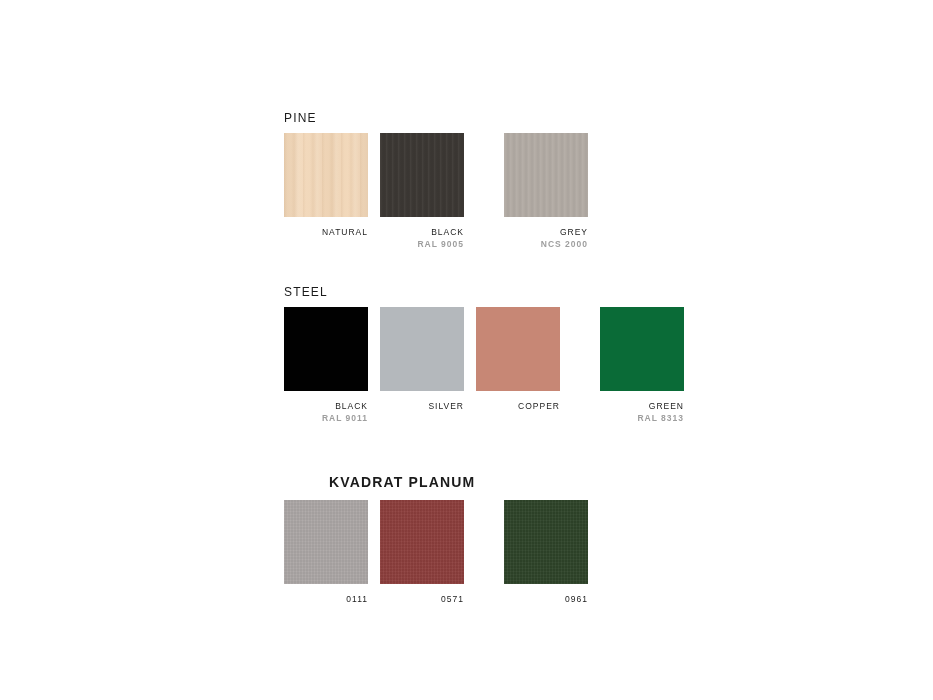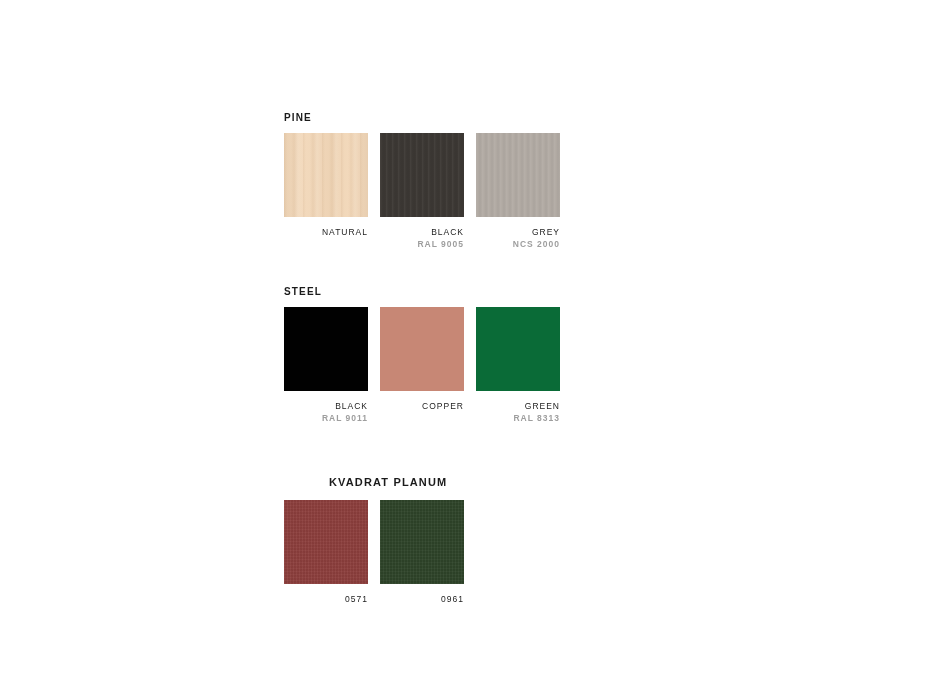--- a/index.html
+++ b/index.html
@@ -19,51 +19,51 @@
     position: absolute;
     left: 284px;
     top: 112px;
     width: 460px;
   }
 
   
   .section { position: relative; }
 
   .section-title {
-    font-size: 10px;
+    font-size: 12px;
     letter-spacing: 1.15px;
     color: #1b1b1b;
-    font-weight: 700;
+    font-weight: 400;
     line-height: 12px;
     text-transform: uppercase;
     white-space: nowrap;
   }
 
   .sub-title {
-    font-size: 11px;
+    font-size: 14px;
     letter-spacing: 1.15px;
     color: #1b1b1b;
     font-weight: 700;
     line-height: 12px;
     text-transform: uppercase;
     white-space: nowrap;
     padding-left: 45px;
   }
 
   .swatch-row {
     display: flex;
     flex-direction: row;
     align-items: flex-start;
   }
 
   .swatch-cell {
     width: 84px;
     margin-right: 12px;
   }
-  .swatch-cell:last-child { margin-right: 0; }
+  .swatch-cell:last-child { margin-right: 0; margin-left: 28px; }
 
   .swatch {
     width: 84px;
     height: 84px;
     position: relative;
     overflow: hidden;
   }
 
   
   .tex-wood::after {
@@ -197,20 +197,27 @@
     <div class="swatch-row">
 
       <div class="swatch-cell">
         <div class="swatch tex-flat" style="background-color: rgb(1, 1, 1);"></div>
         <div class="labels">
           <div class="swatch-label">BLACK</div>
           <div class="swatch-code">RAL 9011</div>
         </div>
       </div>
 
+      <div class="swatch-cell">
+        <div class="swatch tex-flat" style="background-color: rgb(180, 184, 188);"></div>
+        <div class="labels">
+          <div class="swatch-label">SILVER</div>
+          <div class="swatch-code"></div>
+        </div>
+      </div>
 
       <div class="swatch-cell">
         <div class="swatch tex-flat" style="background-color: rgb(199, 135, 117);"></div>
         <div class="labels">
           <div class="swatch-label">COPPER</div>
           <div class="swatch-code"></div>
         </div>
       </div>
 
       <div class="swatch-cell">
@@ -225,20 +232,26 @@
   </div>
 
   <div class="gap-section"></div>
 
   <div class="section">
     <div class="gap-heading-sub"></div>
     <div class="sub-title">KVADRAT PLANUM</div>
     <div class="gap-sub-swatches"></div>
     <div class="swatch-row">
 
+      <div class="swatch-cell">
+        <div class="swatch tex-fabric" style="background-color: rgb(172, 167, 166);"></div>
+        <div class="labels">
+          <div class="swatch-label">0111</div>
+        </div>
+      </div>
 
 
       <div class="swatch-cell">
         <div class="swatch tex-fabric" style="background-color: rgb(141, 63, 61);"></div>
         <div class="labels">
           <div class="swatch-label">0571</div>
         </div>
       </div>
 
       <div class="swatch-cell">

